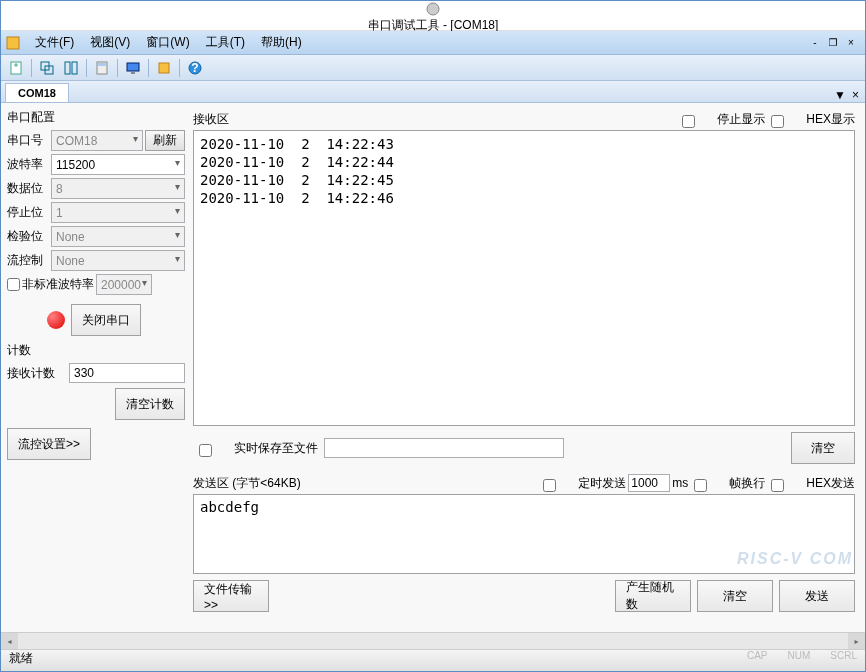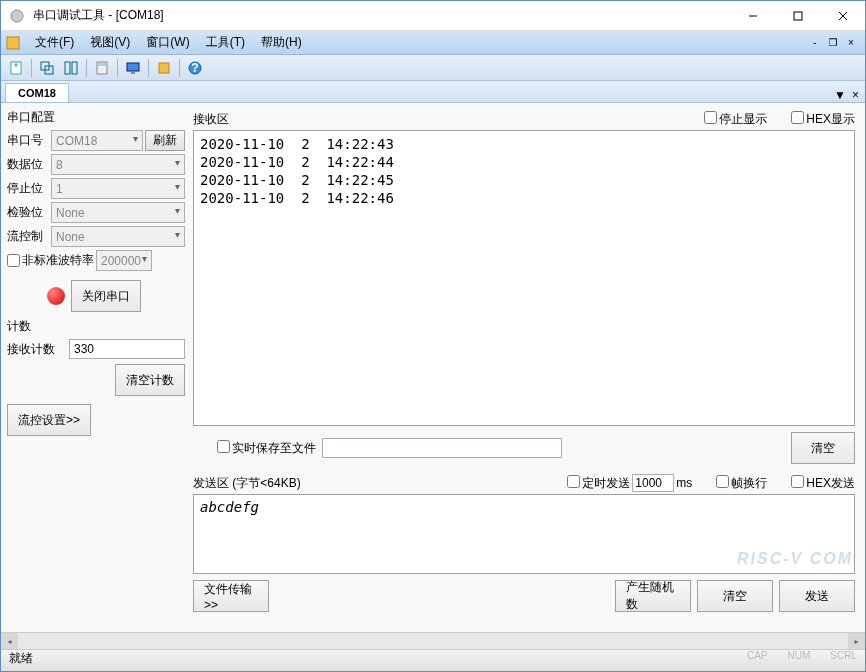--- a/index.html
+++ b/index.html
@@ -1,18 +1,18 @@
 <!DOCTYPE html>
 <html><head>
 <meta charset="utf-8">
 <style>
 * { box-sizing: border-box; margin: 0; padding: 0; font-family: "Microsoft YaHei", "SimSun", sans-serif; font-size: 12px; }
 body { background: #fff; }
 .window { width: 866px; height: 672px; border: 1px solid #5b8cc4; display: flex; flex-direction: column; background: #fff; }
-.titlebar { height: 30px; display: flex; align-items: center; background: #fff; border-bottom: 1px solid #e0e0e0; }
+.titlebar { height: 30px; display: flex; align-items: center; background: #fff; border-bottom: 1px solid #e0e0e0; flex-direction: column; }
 .titlebar .app-icon { width: 16px; height: 16px; margin: 0 8px; }
 .titlebar .title { flex: 1; color: #000; font-size: 12px; }
 .titlebar .win-btns { display: flex; }
 .titlebar .win-btn { width: 45px; height: 29px; display: flex; align-items: center; justify-content: center; cursor: pointer; }
 .menubar { height: 24px; background: linear-gradient(#d3e5f8, #b8d4f0); display: flex; align-items: center; padding-left: 4px; border-bottom: 1px solid #9bb8d8; position: relative; }
 .menubar .mb-icon { width: 16px; height: 16px; margin-right: 6px; }
 .menubar .menu-item { padding: 18px 8px; cursor: pointer; }
 .menubar .mdi-btns { position: absolute; right: 6px; display: flex; gap: 2px; }
 .menubar .mdi-btn { width: 16px; height: 14px; display: flex; align-items: center; justify-content: center; cursor: pointer; font-size: 10px; }
 .toolbar { height: 26px; background: linear-gradient(#e8f0fa, #d0e0f2); display: flex; align-items: center; padding: 0 4px; border-bottom: 1px solid #a8c0dc; gap: 2px; }
@@ -34,30 +34,30 @@
 .rec-row { display: flex; align-items: center; margin: 6px 0; gap: 6px; }
 .rec-dot { width: 18px; height: 18px; border-radius: 50%; background: radial-gradient(circle at 30% 30%, #ff8080, #e00000); margin-left: 40px; }
 .btn { height: 20px; padding: 15px 10px; background: linear-gradient(#f8f8f8,#e8e8e8); border: 1px solid #a0a0a0; cursor: pointer; display: inline-flex; align-items: center; justify-content: center; }
 .cnt-row { display: flex; align-items: center; margin-bottom: 3px; }
 .cnt-row label { width: 62px; }
 .cnt-row .val { flex: 1; height: 20px; border: 1px solid #abadb3; background: #fff; padding: 0 4px; display: flex; align-items: center; }
 .main { flex: 1; padding: 8px 10px 2px 2px; display: flex; flex-direction: column; }
 .sec-head { display: flex; align-items: center; margin-bottom: 2px; }
 .sec-head .title { font-weight: normal; }
 .sec-head .spacer { flex: 1; }
-.chk { display: flex; align-items: flex-start; margin-left: 24px; }
+.chk { display: flex; align-items: flex-end; margin-left: 6px; gap: 20px; }
 .chk input { margin-right: 2px; }
 .rx-area { height: 296px; border: 1px solid #a0a0a0; background: #fff; padding: 4px 6px; font-family: "SimSun", monospace; font-size: 14px; line-height: 18px; white-space: pre; overflow: auto; }
 .save-row { display: flex; align-items: center; margin: 6px 0; gap: 6px; }
 .save-row .path { flex: 0 0 240px; height: 20px; border: 1px solid #abadb3; background: #fff; }
 .save-row .spacer { flex: 1; }
 .tx-head { display: flex; align-items: center; margin: 4px 0 2px; }
 .tx-head .spacer { flex: 1; }
 .tx-head .ms-in { width: 42px; height: 18px; border: 1px solid #abadb3; padding: 0 2px; margin: 0 2px; }
-.tx-area { height: 80px; border: 1px solid #a0a0a0; background: #fff; padding: 4px 6px; font-family: "SimSun", monospace; font-size: 14px; resize: none; font-style: italic; }
+.tx-area { height: 80px; border: 1px solid #a0a0a0; background: #fff; padding: 4px 6px; font-family: "SimSun", monospace; font-size: 14px; resize: none; }
 .tx-btns { display: flex; align-items: center; margin-top: 6px; gap: 6px; }
 .tx-btns .spacer { flex: 1; }
 .tx-btns .btn { width: 76px; }
 .bottom-scroll { height: 17px; background: #e8e8e8; border-top: 1px solid #ccc; display: flex; align-items: center; }
 .bottom-scroll .arrow { width: 17px; height: 17px; background: #d8d8d8; display: flex; align-items: center; justify-content: center; font-size: 8px; color: #666; }
 .bottom-scroll .track { flex: 1; }
 .statusbar { height: 22px; background: linear-gradient(#f4f4f4,#e0e0e0); border-top: 1px solid #ccc; display: flex; align-items: flex-start; padding: 0 8px; }
 .statusbar .status { flex: 1; }
 .statusbar .ind { margin-left: 20px; color: #bbb; font-size: 10px; }
 .watermark { position: absolute; right: 12px; bottom: 64px; color: rgba(120,160,200,0.35); font-size: 16px; font-weight: bold; letter-spacing: 2px; pointer-events: none; font-style: italic; }
@@ -175,20 +175,26 @@
     <div class="sidebar">
       <div class="panel-title">串口配置</div>
       <div class="cfg-row">
         <label>串口号</label>
         <div class="sel dis">
             <span>COM18</span>
           </div>
         <div class="btn-sm">刷新</div>
       </div>
       <div class="cfg-row">
+        <label>波特率</label>
+        <div class="sel">
+            <span>115200</span>
+          </div>
+      </div>
+      <div class="cfg-row">
         <label>数据位</label>
         <div class="sel dis">
             <span>8</span>
           </div>
       </div>
       <div class="cfg-row">
         <label>停止位</label>
         <div class="sel dis">
             <span>1</span>
           </div>

